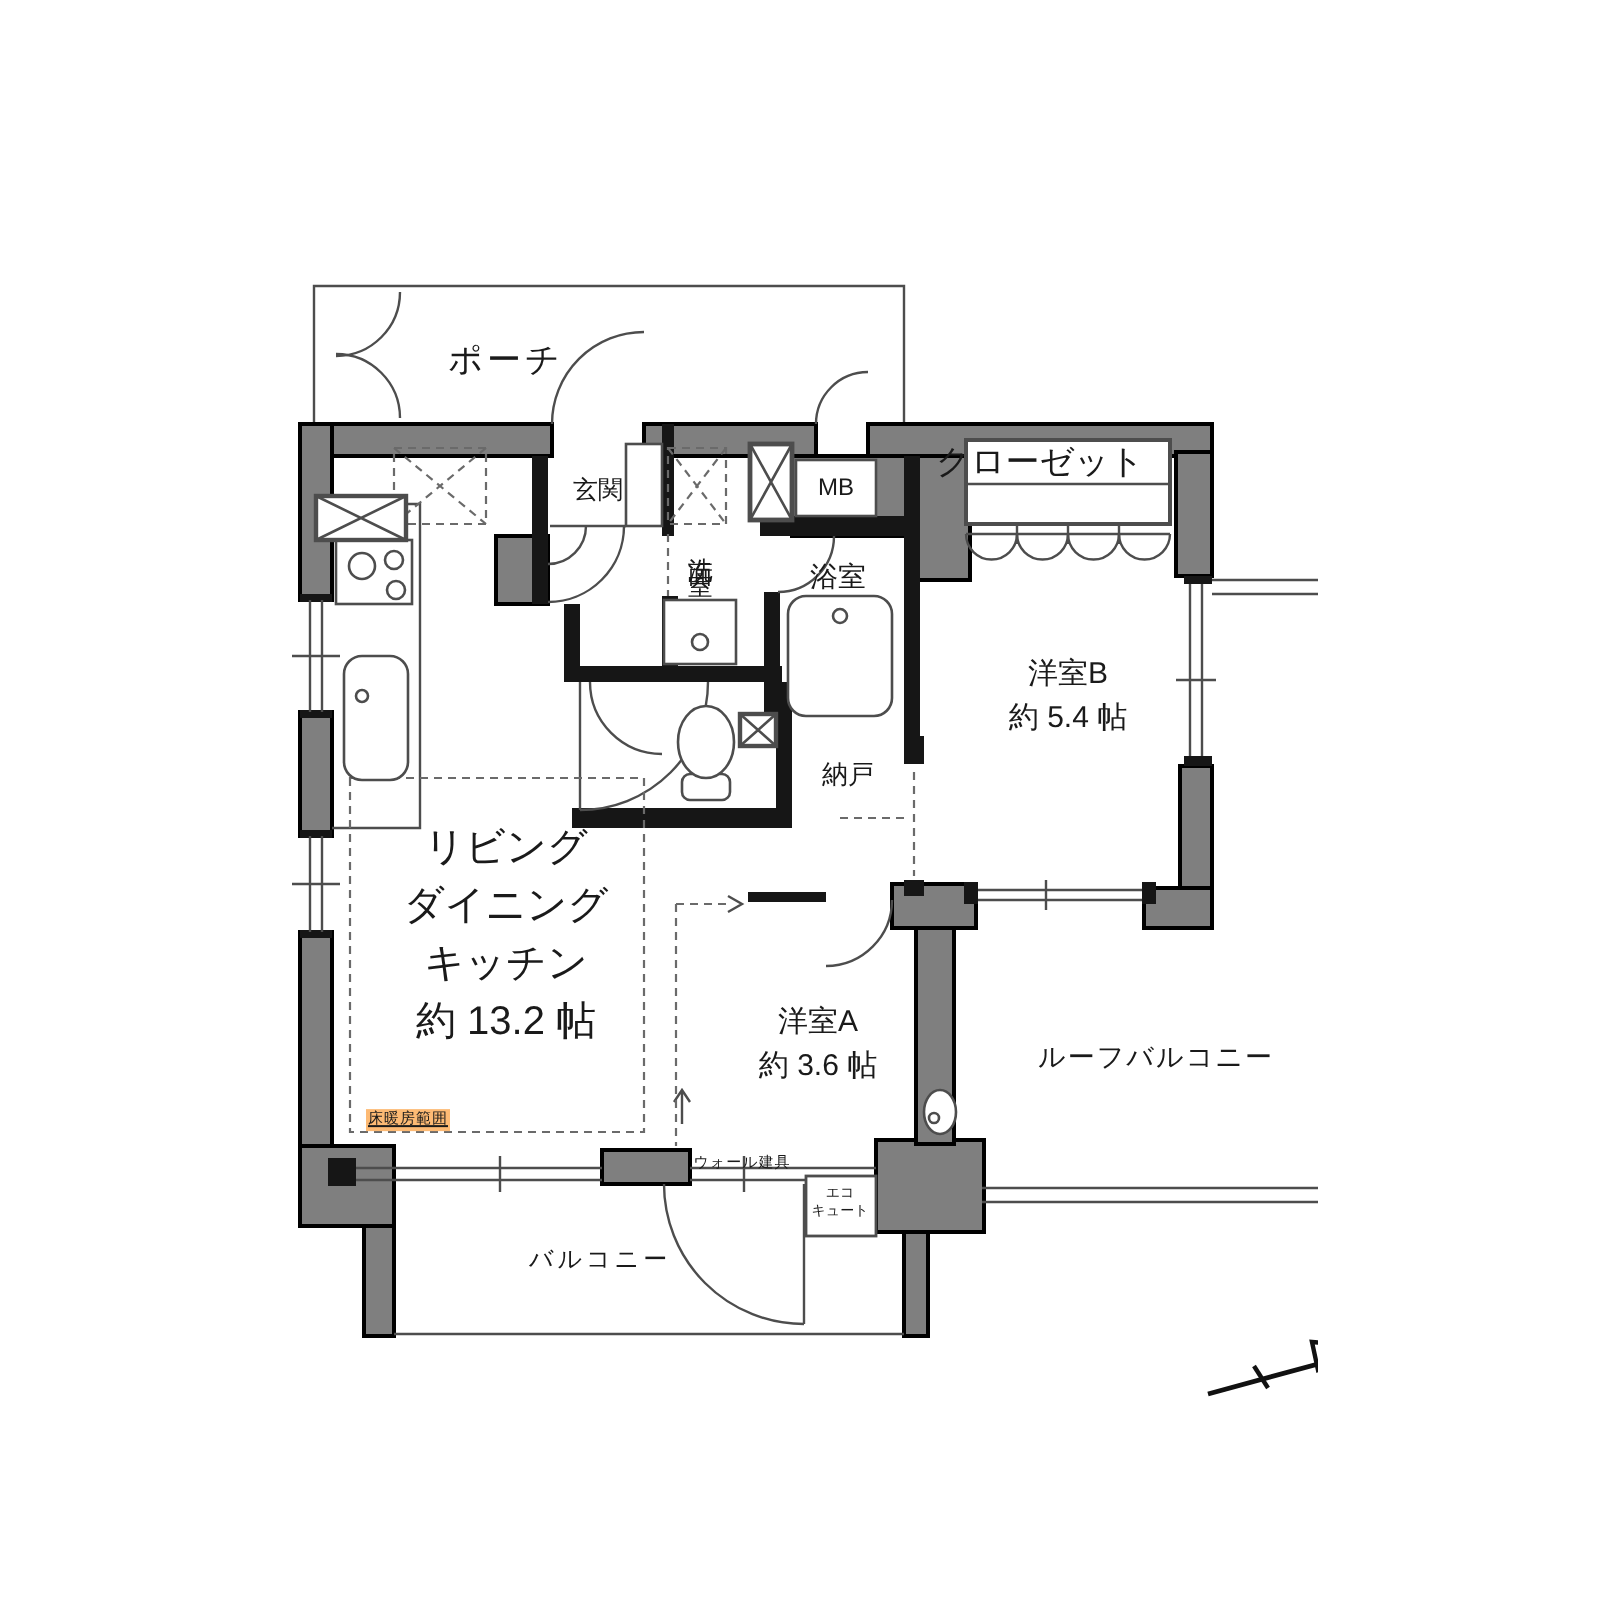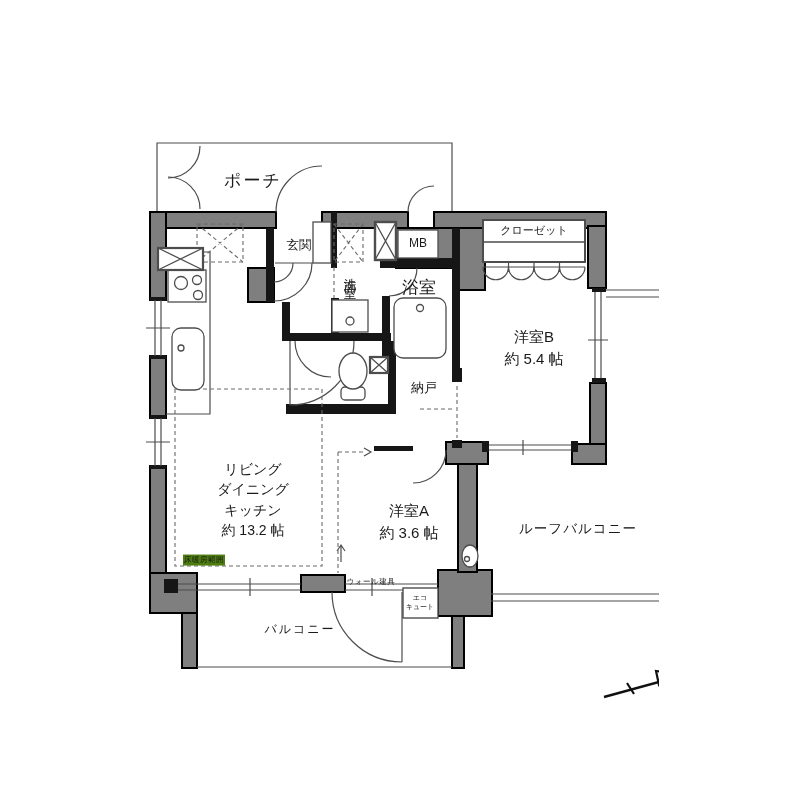--- a/index.html
+++ b/index.html
@@ -3,21 +3,21 @@
 <meta charset="utf-8">
 <style>
   html,body{margin:0;padding:0;background:#fff;}
   #plan{position:relative;width:659px;height:800px;background:#fff;overflow:hidden;
         font-family:"Liberation Sans","DejaVu Sans",sans-serif;color:#1a1a1a;}
   #geo{position:absolute;left:0;top:0;}
   .lbl{position:absolute;transform:translate(-50%,-50%);white-space:nowrap;color:#1a1a1a;
        text-align:center;line-height:1.45;}
   .lbl.small{font-size:7.5px;letter-spacing:.5px;}
   .vert{writing-mode:vertical-rl;letter-spacing:4px;}
-  .bg-white{background:#4d7c0f;padding:0 1px;}
+  .bg-white{background:#fdba74;padding:0 1px;text-decoration:underline;}
   .north-n{position:absolute;transform:translate(-50%,-50%) rotate(78deg);font-size:14px;font-weight:600;}
 </style>
 </head>
 <body>
 
 <div id="plan">
 
 <svg id="geo" width="800" height="800" viewBox="0 0 800 800">
 
   <path d="M157,212 V143 H452 V212" fill="none" stroke="#4d4d4d" stroke-width="1.2"></path>
@@ -138,31 +138,31 @@
     <path d="M604,697 L659,682 M687,674 L694,672" stroke="#111" stroke-width="2.4" fill="none"></path>
     <polygon points="656,671 687,674 659,685" fill="#fff" stroke="#111" stroke-width="2.2"></polygon>
     <path d="M627,683 L634,694" stroke="#111" stroke-width="2.2" fill="none"></path>
   </g>
 </svg>
 
 <div class="lbl" style="left:253px;top:181px;font-size:17px;letter-spacing:2px;">ポーチ</div>
 <div class="lbl" style="left:299px;top:245px;font-size:12.5px;">玄関</div>
 <div class="lbl vert" style="left:350px;top:274px;font-size:12.5px;">洗面室</div>
 <div class="lbl" style="left:418px;top:244px;font-size:12px;">MB</div>
-<div class="lbl" style="left:419px;top:288px;font-size:17px;">浴室</div>
-<div class="lbl" style="left:534px;top:232px;font-size:11px;font-family:Liberation Mono, monospace;">クローゼット</div>
+<div class="lbl" style="left:419px;top:288px;font-size:14px;">浴室</div>
+<div class="lbl" style="left:520px;top:232px;font-size:17px;">クローゼット</div>
 
 <div class="lbl" style="left:534px;top:348px;font-size:15px;">
   <div>洋室B</div>
   <div>約 5.4 帖</div>
 </div>
 
 <div class="lbl" style="left:424px;top:388px;font-size:13px;">納戸</div>
 
-<div class="lbl" style="left:253px;top:500px;font-size:14px;text-align:center;">
+<div class="lbl" style="left:253px;top:468px;font-size:20px;text-align:center;">
   <div>リビング</div>
   <div>ダイニング</div>
   <div>キッチン</div>
   <div>約 13.2 帖</div>
 </div>
 
 <div class="lbl" style="left:409px;top:522px;font-size:15px;">
   <div>洋室A</div>
   <div>約 3.6 帖</div>
 </div>

